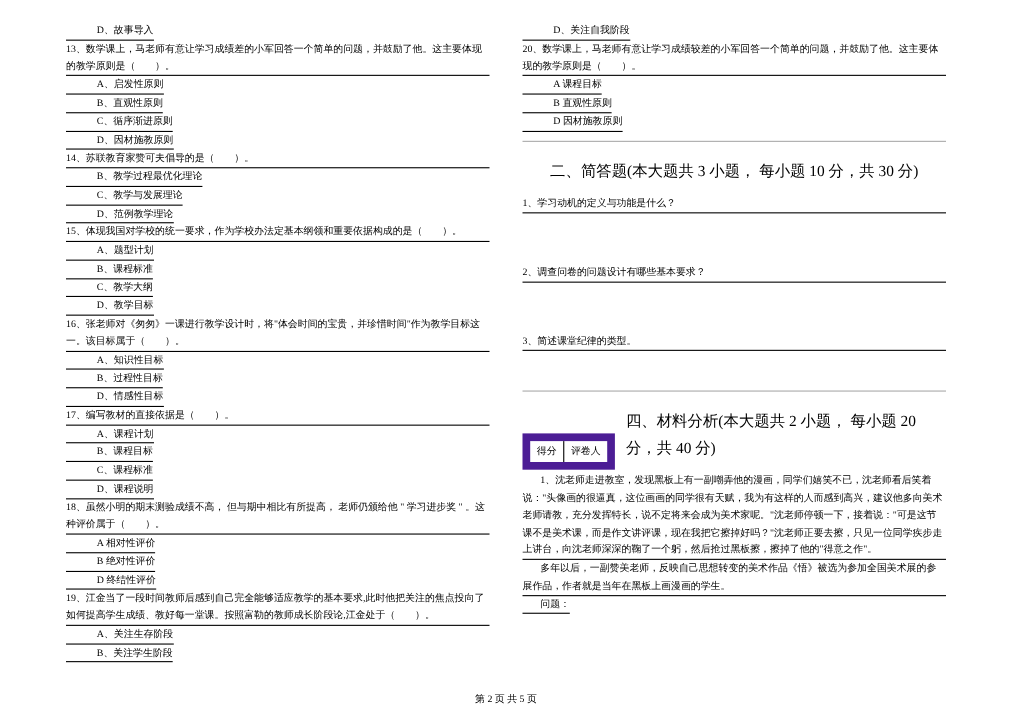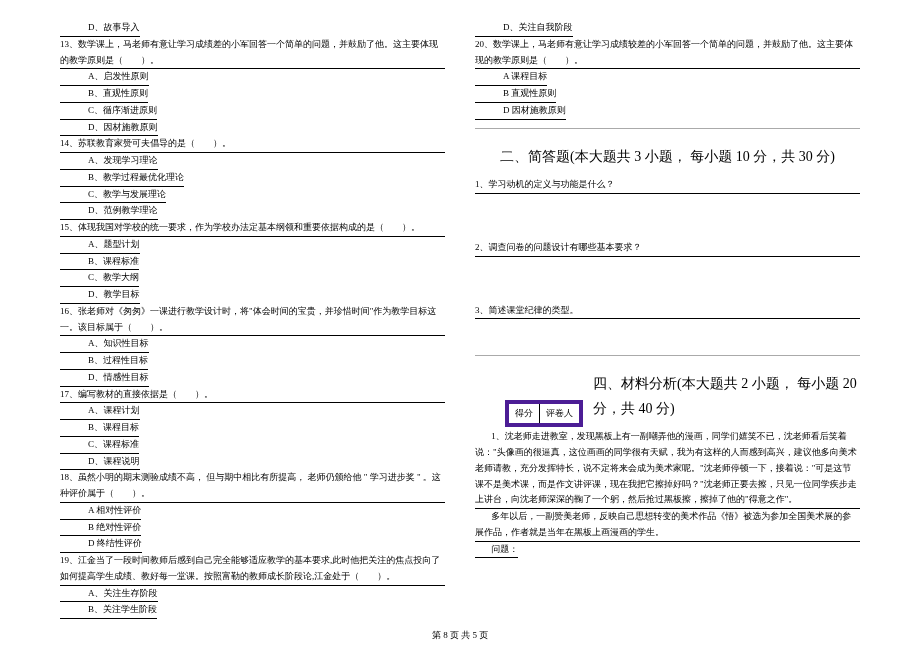--- a/index.html
+++ b/index.html
@@ -29,25 +29,24 @@
       text-align: center;
       font-size: 14px;
       margin: 10px 0 8px 0;
       padding-top: 6px;
     }
     .hr-top {
       border-top: 1px solid #aaa;
       margin-top: 8px;
     }
     .score-box {
-      border: 4px solid #4c1d95;
+      border: 7px solid #4c1d95;
       display: inline-flex;
       margin-top: 6px;
       margin-bottom: 2px;
-      margin-left: 30px;
     }
     .score-box .cell {
       border-right: 1px solid #000;
       padding: 2px 6px;
       font-size: 9px;
       min-width: 30px;
     }
     .score-box .cell:last-child { border-right: none; }
     .material {
       text-indent: 1.8em;
@@ -75,21 +74,20 @@
     <span class="q-line u">13、数学课上，马老师有意让学习成绩差的小军回答一个简单的问题，并鼓励了他。这主要体现的教学原则是（　　）。</span>
     <div class="opt-wrap">
       <span class="line"><span class="opt u">A、启发性原则</span></span>
       <span class="line"><span class="opt u">B、直观性原则</span></span>
       <span class="line"><span class="opt u">C、循序渐进原则</span></span>
       <span class="line"><span class="opt u">D、因材施教原则</span></span>
     </div>
 
     <span class="q-line u">14、苏联教育家赞可夫倡导的是（　　）。</span>
     <div class="opt-wrap">
-      <span class="line"><span class="opt u">A、发现学习理论</span></span>
       <span class="line"><span class="opt u">B、教学过程最优化理论</span></span>
       <span class="line"><span class="opt u">C、教学与发展理论</span></span>
       <span class="line"><span class="opt u">D、范例教学理论</span></span>
     </div>
 
     <span class="q-line u">15、体现我国对学校的统一要求，作为学校办法定基本纲领和重要依据构成的是（　　）。</span>
     <div class="opt-wrap">
       <span class="line"><span class="opt u">A、题型计划</span></span>
       <span class="line"><span class="opt u">B、课程标准</span></span>
       <span class="line"><span class="opt u">C、教学大纲</span></span>
@@ -165,13 +163,13 @@
     <div class="u" style="display:block;">
       <div class="material">多年以后，一副赞美老师，反映自己思想转变的美术作品《悟》被选为参加全国美术展的参展作品，作者就是当年在黑板上画漫画的学生。</div>
     </div>
     <div>
       <span class="material u" style="text-indent:1.8em; display:inline-block;">问题：</span>
     </div>
   </div>
 
 </div>
 
-<div class="footer">第 8 页 共 5 页</div>
+<div class="footer">第 2 页 共 5 页</div>
 
 </body></html>

